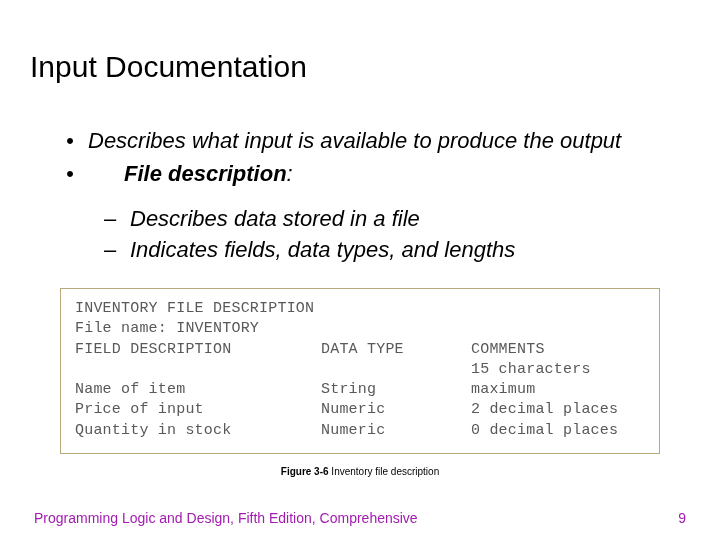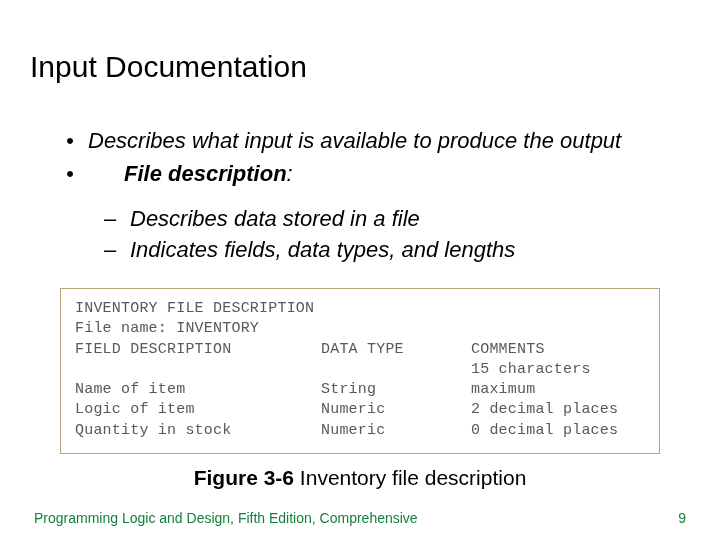--- a/index.html
+++ b/index.html
@@ -75,33 +75,33 @@
     color: #595959;
     line-height: 1.35;
     letter-spacing: 0.2px;
   }
   .fig-row { display: flex; align-items: flex-end; }
   .col-a { width: 246px; flex: 0 0 246px; }
   .col-b { width: 150px; flex: 0 0 150px; }
   .col-c { flex: 1; }
   .caption {
     text-align: center;
-    font-size: 21px;
+    font-size: 10px;
     margin-top: 12px;
   }
   .caption .fignum { font-weight: 700; }
   .footer {
     position: absolute;
     bottom: 14px;
     left: 34px;
     right: 34px;
     display: flex;
     justify-content: space-between;
     font-size: 14px;
-    color: #15803d;
+    color: #a21caf;
   }
 </style>
 </head>
 <body>
 
 <div class="slide">
 
   <h1 class="title">Input Documentation</h1>
 
   <div class="body">
@@ -130,21 +130,21 @@
       <div class="col-a">FIELD DESCRIPTION</div>
       <div class="col-b">DATA TYPE</div>
       <div class="col-c">COMMENTS</div>
     </div>
     <div class="fig-row">
       <div class="col-a">Name of item</div>
       <div class="col-b">String</div>
       <div class="col-c">15 characters maximum</div>
     </div>
     <div class="fig-row">
-      <div class="col-a">Logic of item</div>
+      <div class="col-a">Price of input</div>
       <div class="col-b">Numeric</div>
       <div class="col-c">2 decimal places</div>
     </div>
     <div class="fig-row">
       <div class="col-a">Quantity in stock</div>
       <div class="col-b">Numeric</div>
       <div class="col-c">0 decimal places</div>
     </div>
   </div>
 

